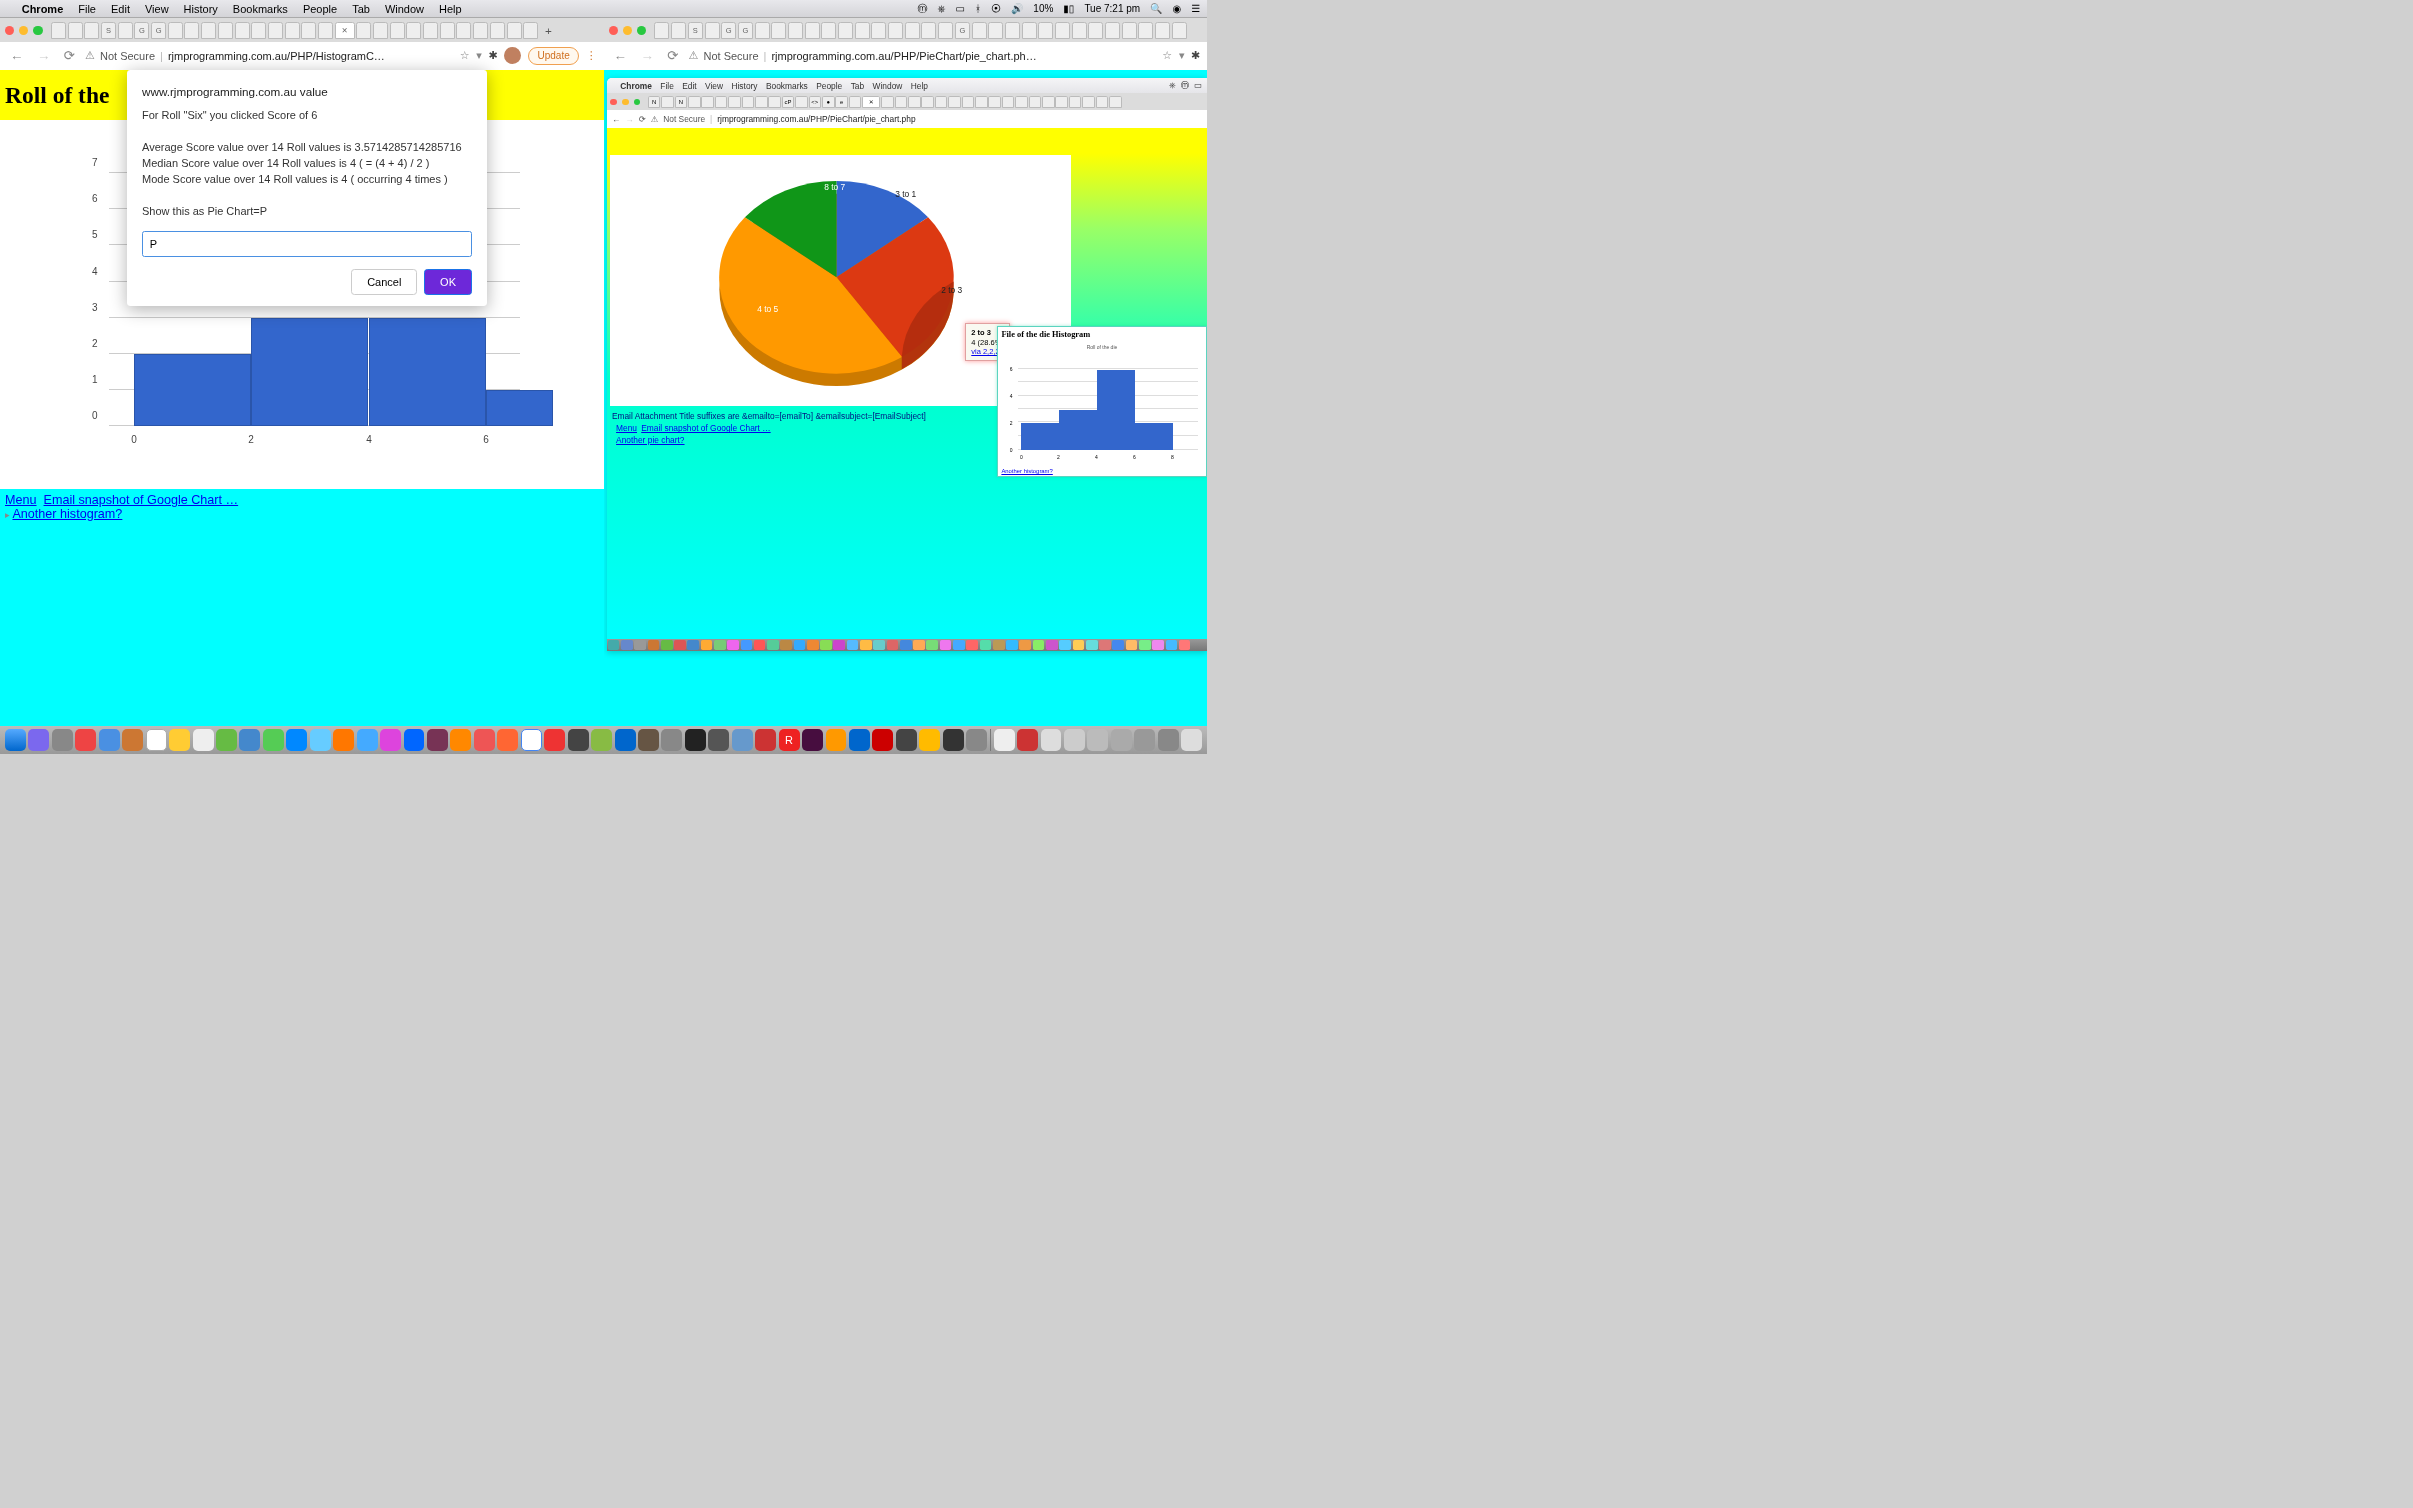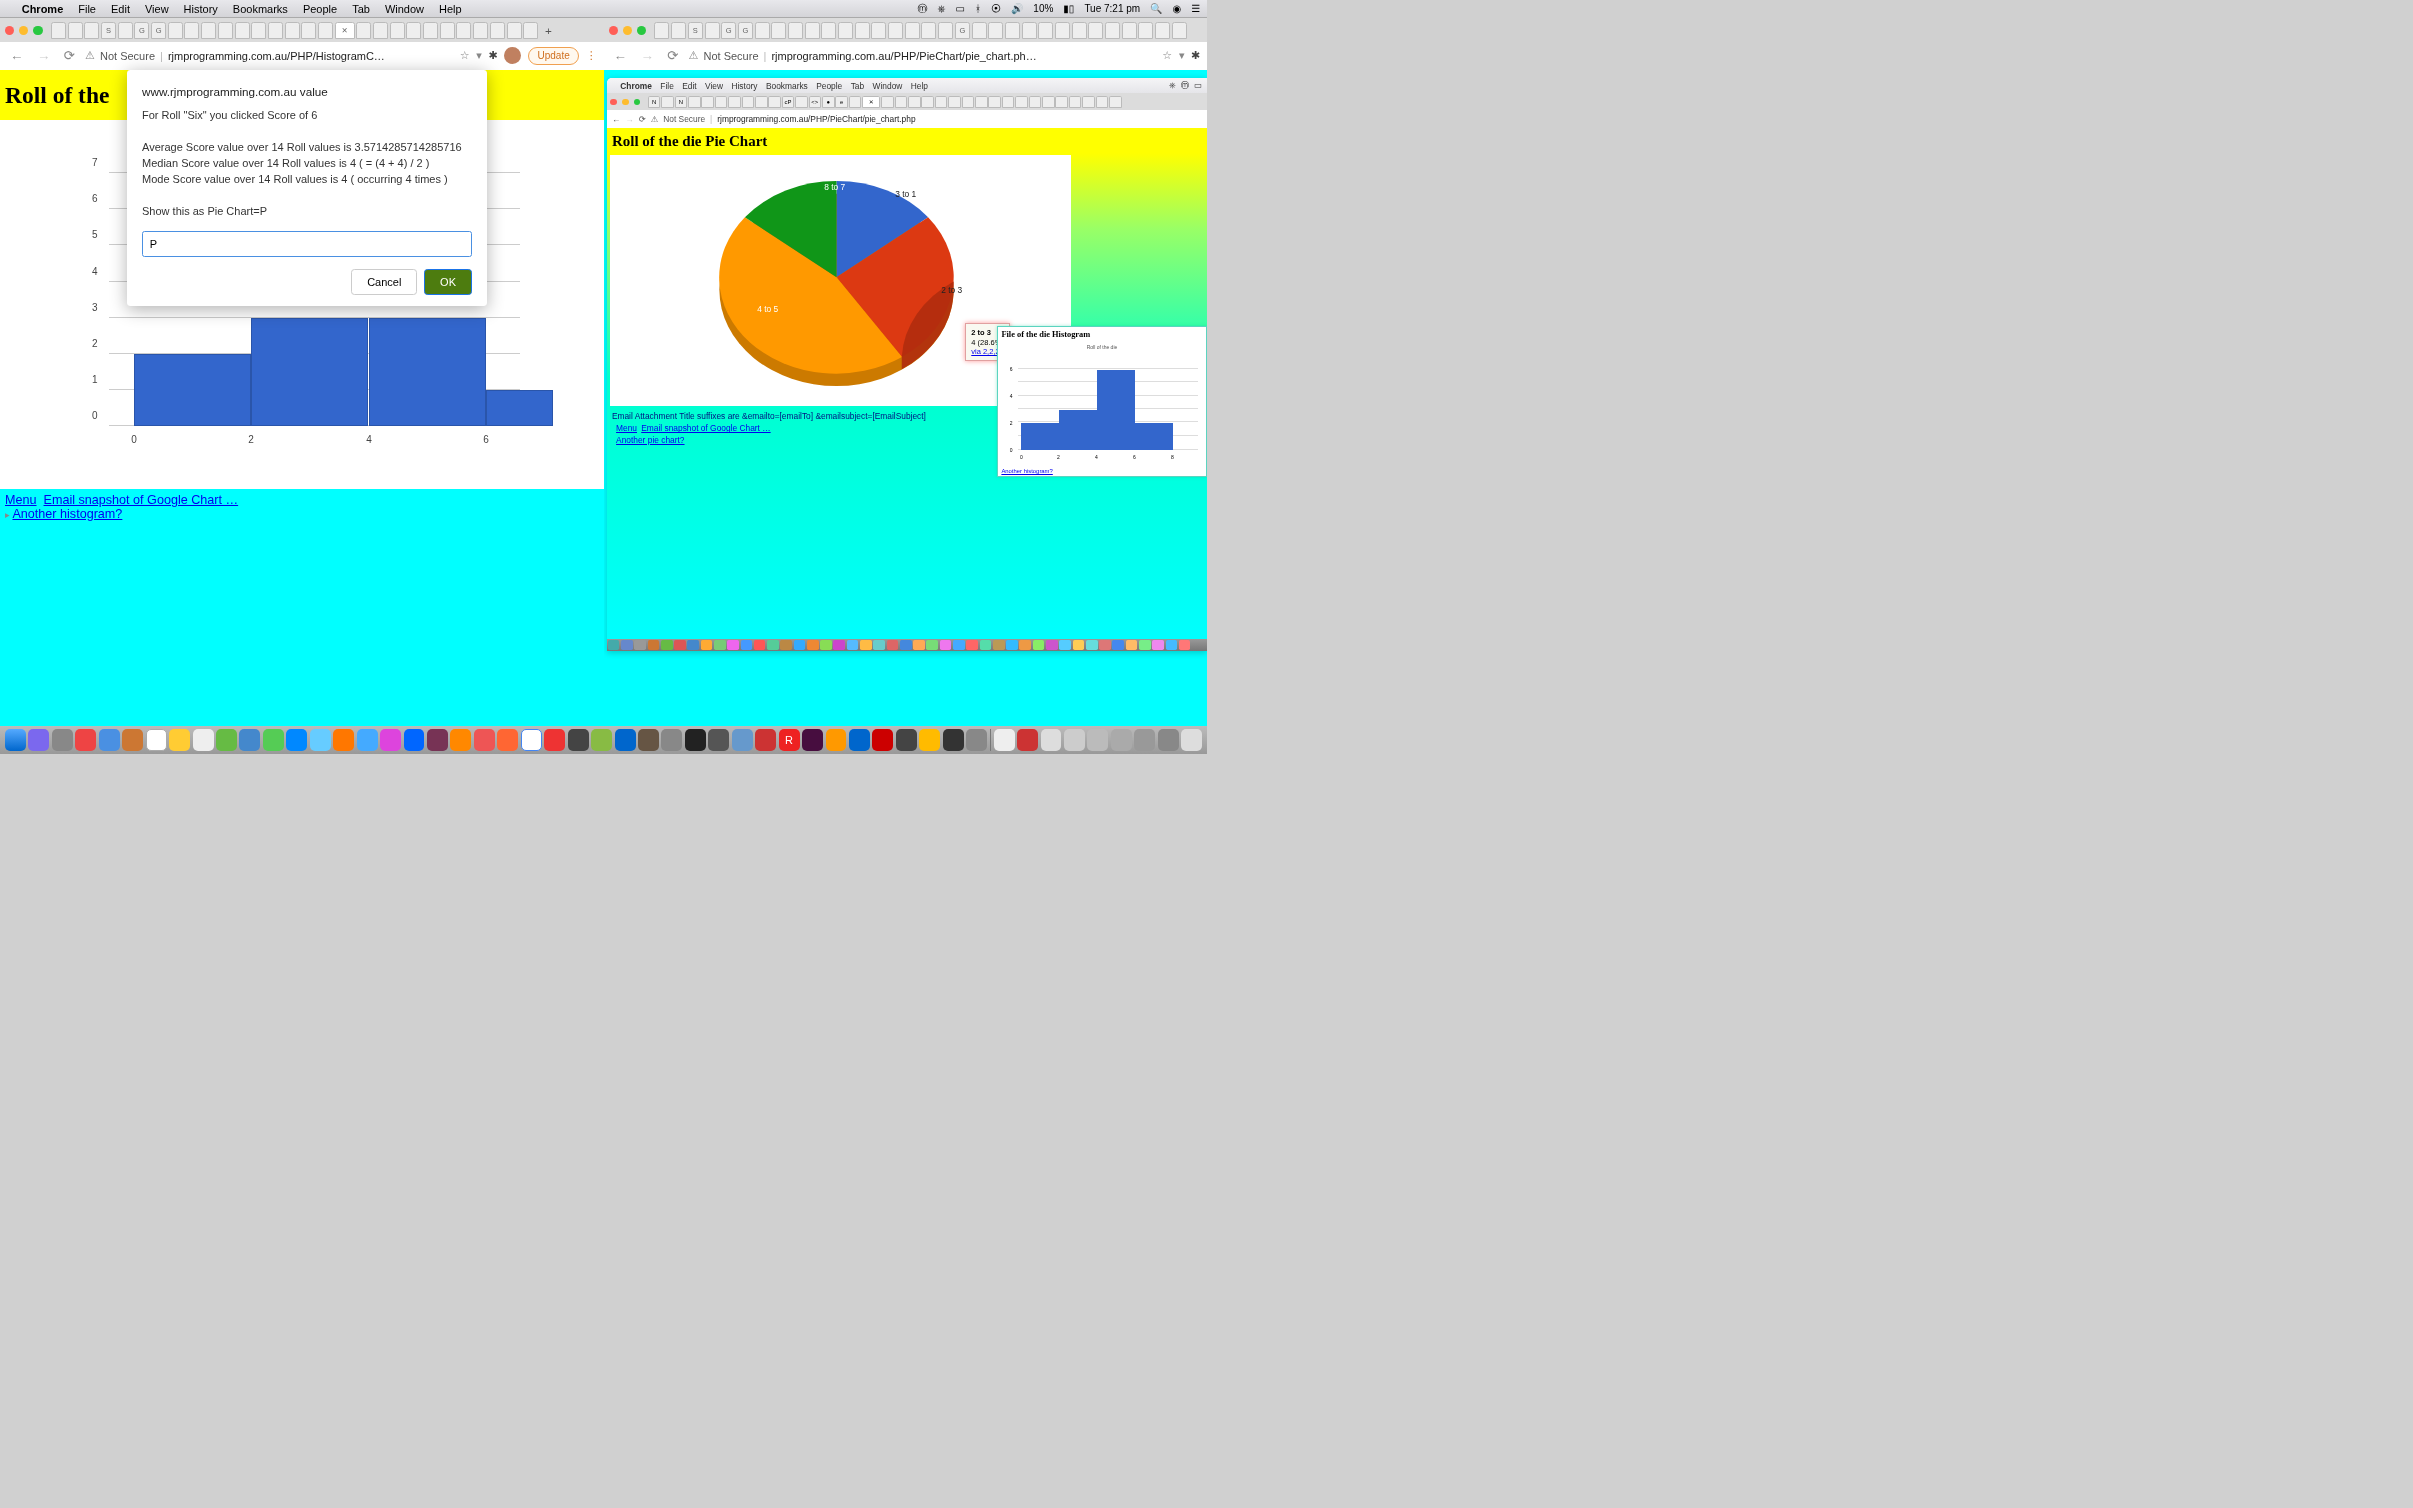--- a/index.html
+++ b/index.html
@@ -45,21 +45,21 @@
 .links-l a { color:#0000ee; text-decoration:underline; }
 .links-l .arrow { color:#888; font-size:9.2px; }
 
 
 .prompt { position:absolute; top:70px; left:127px; width:360px; background:#fff; border-radius:3.4px; box-shadow:0 3.4px 17px rgba(0,0,0,.3); padding:15px 15px 11.7px; z-index:50; font-size:11px; color:#333; }
 .prompt .site { font-size:11.7px; color:#222; margin-bottom:10px; }
 .prompt .msg { line-height:1.45; margin-bottom:11.7px; white-space:pre-line; }
 .prompt input { width:100%; padding:5.9px 6.7px; border:1.7px solid #4a90e2; border-radius:2.5px; font-size:11px; margin-bottom:11.7px; outline:none; }
 .prompt .btns { display:flex; justify-content:flex-end; gap:6.7px; }
 .prompt button { padding:5.9px 15px; border-radius:3.4px; font-size:11px; border:0.8px solid #ccc; background:#fff; cursor:pointer; }
-.prompt .ok { background:#4d7c0f; color:#fff; border-color:#1a73e8; }
+.prompt .ok { background:#6d28d9; color:#fff; border-color:#1a73e8; }
 
 
 .rightpage { position:absolute; top:70px; right:0; width:50%; bottom:28.5px; background:#00ffff; overflow:hidden; }
 
 
 .nested { position:absolute; top:8.4px; left:3.4px; right:0; bottom:75px; background:#fff; border-radius:5px 0 0 0; box-shadow:0 1.7px 6.7px rgba(0,0,0,.2); overflow:hidden; }
 .nested-menu { height:15px; background:linear-gradient(#f5f5f7,#e5e5e9); display:flex; align-items:center; font-size:8.4px; padding:0 5px; gap:8.4px; color:#333; }
 .nested-menu .right { margin-left:auto; display:flex; gap:5px; }
 .nested-tabs { height:17px; background:#dcdcdc; display:flex; align-items:center; padding:0 3.4px; gap:0.8px; }
 .nested-tabs .traffic .dot { width:6.7px; height:6.7px; }
@@ -361,21 +361,20 @@
       <span>←</span>
       <span style="color:#ccc">→</span>
       <span>⟳</span>
       <span>⚠</span>
       <span>Not Secure</span>
       <span style="color:#bbb">|</span>
       <span style="color:#222">rjmprogramming.com.au/PHP/PieChart/pie_chart.php</span>
     </div>
 
     <div class="nested-body">
-      <div class="pietitle">Roll of the die Pie Chart</div>
       <div class="piebox">
         <svg class="pie-svg" width="251" height="235" viewBox="0 0 300 280">
 
           <ellipse cx="150" cy="150" rx="140" ry="115" fill="#cc7a00"></ellipse>
           <ellipse cx="150" cy="150" rx="140" ry="115" fill="none"></ellipse>
 
           <g transform="translate(150,135)">
             <path d="M0 0 L0 -115 A140 115 0 0 1 109.5 -71.8 Z" fill="#3366cc"></path>
             <path d="M0 0 L109.5 -71.8 A140 115 0 0 1 78.3 95.3 Z" fill="#dc3912"></path>
             <path d="M0 0 L78.3 95.3 A140 115 0 0 1 -109.5 -71.8 Z" fill="#ff9900"></path>

